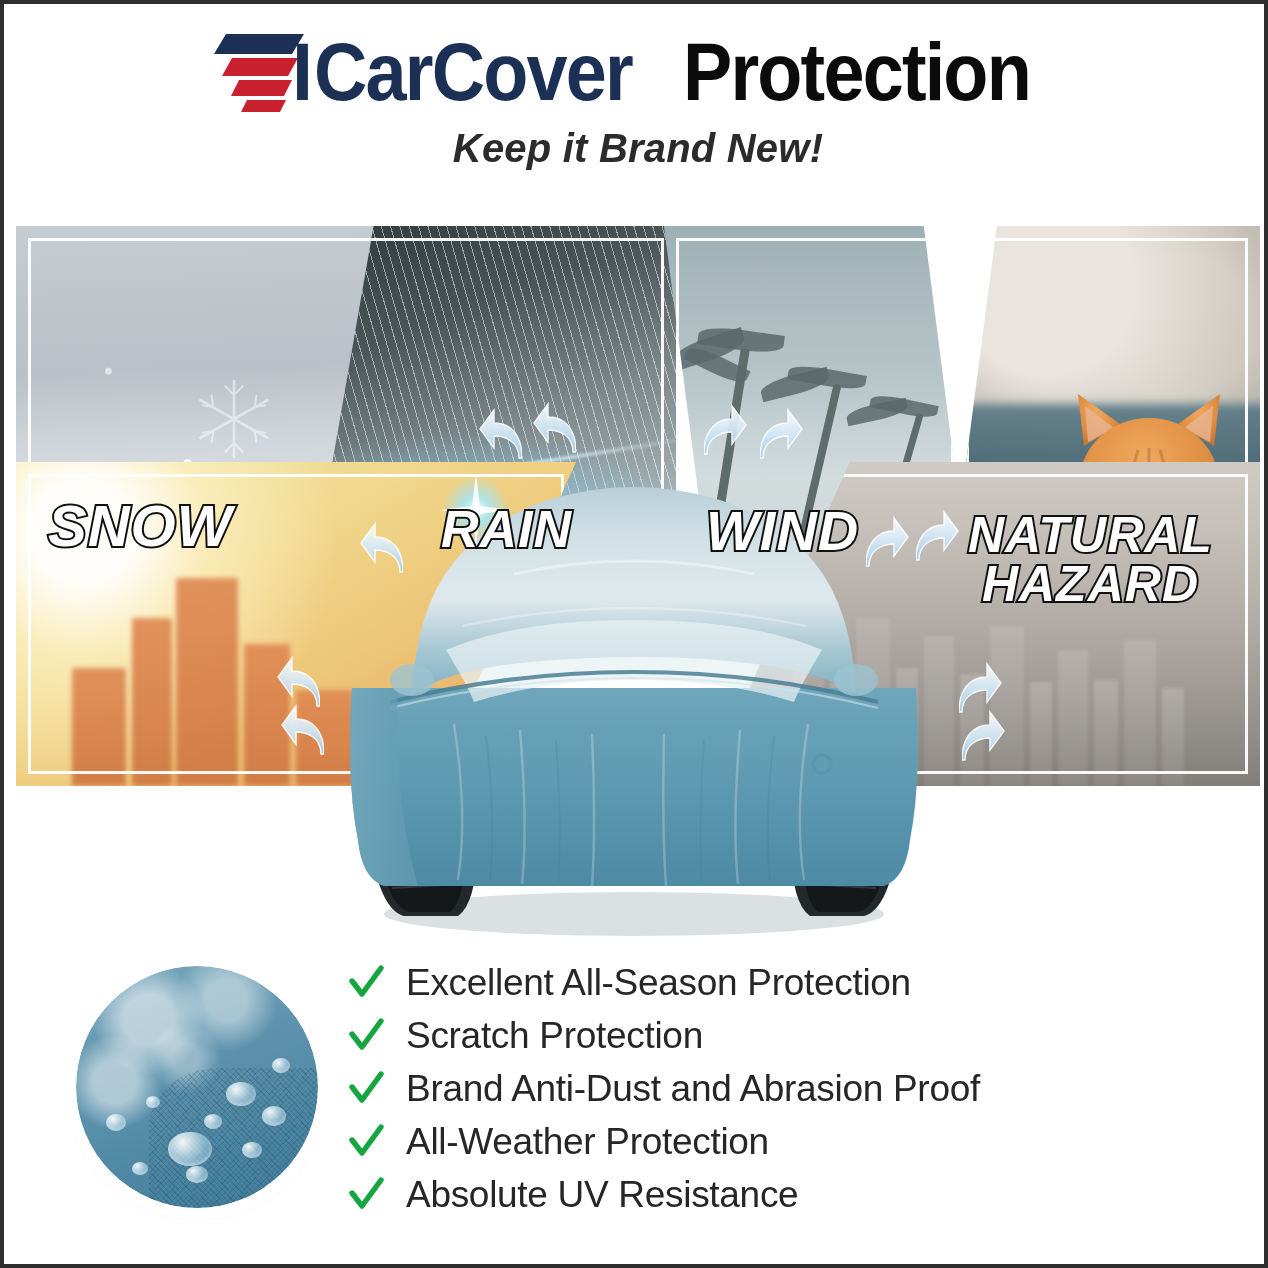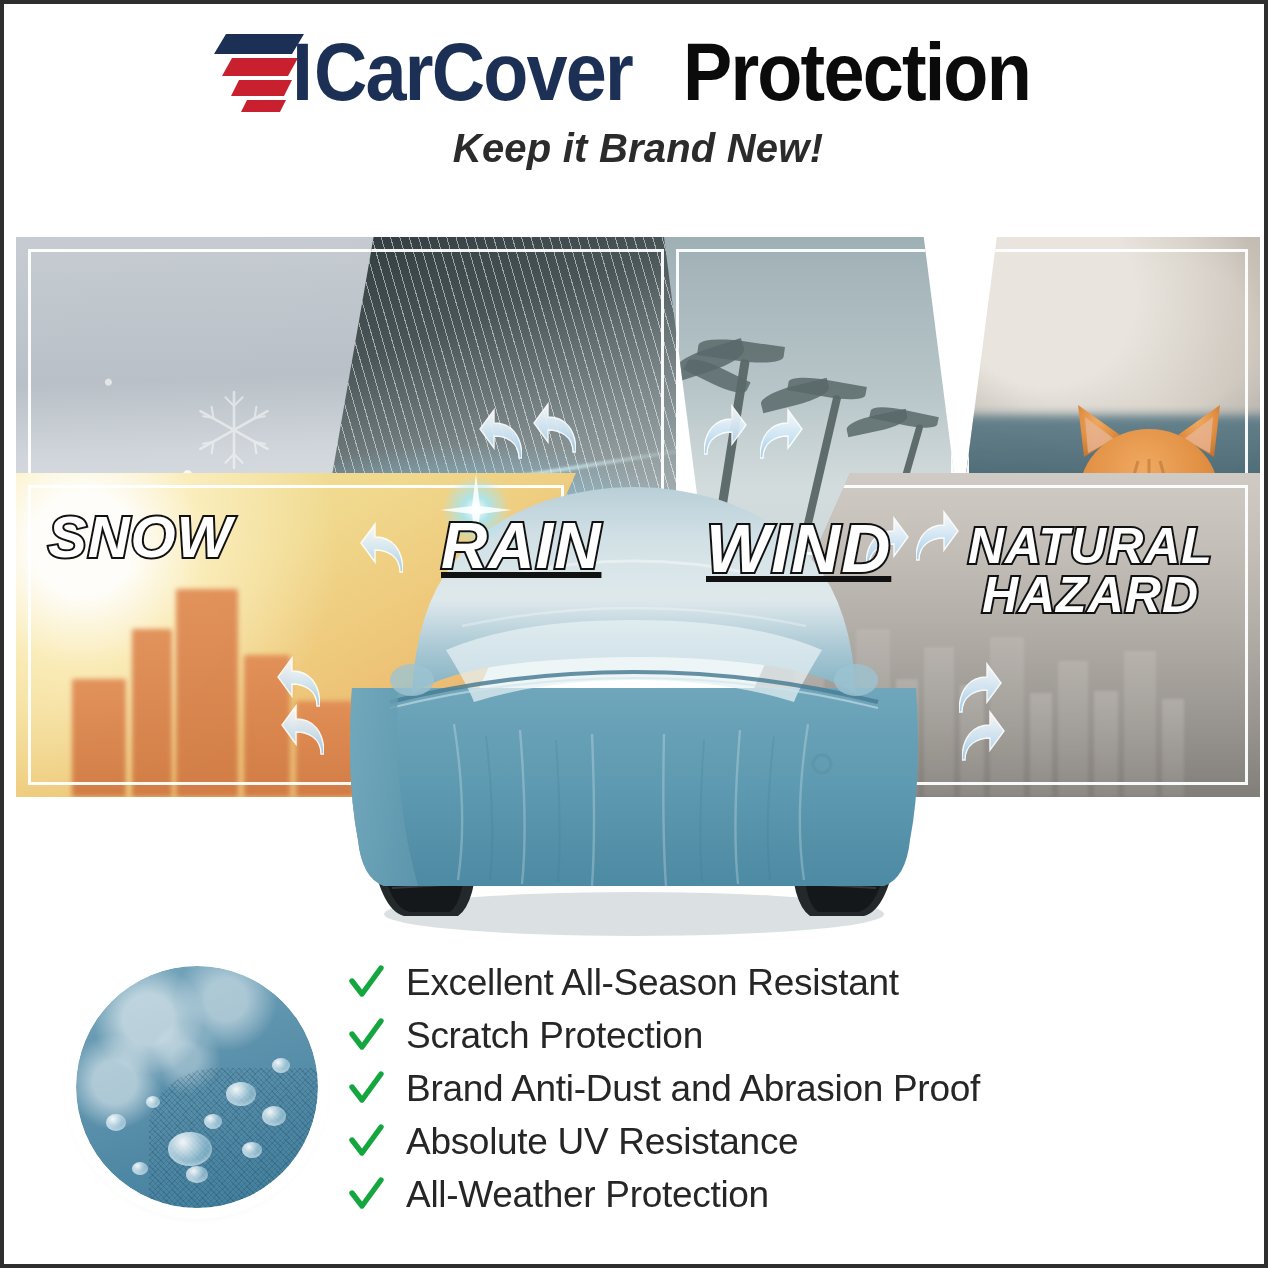--- a/index.html
+++ b/index.html
@@ -24,21 +24,21 @@
   .brand-rest{font-size:82px;font-weight:bold;color:#1b3054;line-height:84px;
               letter-spacing:-2px;transform:scaleX(.9);transform-origin:left center;}
   .brand-protect{font-size:82px;font-weight:bold;color:#0b0b0b;line-height:84px;
                  letter-spacing:-2px;transform:scaleX(.9);transform-origin:left center;
                  margin-left:16px;}
   #tagline{font-size:40px;font-style:italic;font-weight:bold;color:#2b2b2b;
            margin-top:8px;letter-spacing:.2px;}
 
   
   #collage{position:absolute;left:12px;top:222px;width:1244px;height:560px;
-           background:#fff;overflow:hidden;margin-top:11px;}
+           background:#fff;overflow:hidden;}
   .panel{position:absolute;overflow:hidden;}
   .panel .bg{position:absolute;inset:0;}
   .panel .inner-outline{position:absolute;inset:0;pointer-events:none;}
 
   
   #p-snow{left:0;top:0;width:660px;height:330px;
           clip-path:polygon(0 0,100% 0,72% 100%,0 100%);}
   #p-snow .bg{background:
       radial-gradient(circle at 26% 72%,rgba(255,255,255,.85) 0 4px,transparent 5px),
       radial-gradient(circle at 55% 30%,rgba(255,255,255,.7) 0 3px,transparent 4px),
@@ -108,22 +108,22 @@
 
   
   .inner-outline::before{content:"";position:absolute;inset:12px;
       border:3px solid rgba(255,255,255,.95);}
 
   
   .plabel{position:absolute;z-index:7;font-weight:bold;font-style:italic;
           color:#fff;letter-spacing:1px;line-height:.98;
           -webkit-text-stroke:4px #111;paint-order:stroke fill;white-space:pre-line;}
   #l-snow{left:32px;top:272px;font-size:58px;}
-  #l-rain{left:425px;top:278px;font-size:64px;text-decoration:underline;}
-  #l-wind{left:690px;top:278px;font-size:68px;text-decoration:underline;}
+  #l-rain{left:425px;top:278px;font-size:52px;}
+  #l-wind{left:690px;top:278px;font-size:56px;}
   #l-nat {left:952px;top:285px;font-size:50px;text-align:center;}
 
   
   .arrow{position:absolute;z-index:6;width:44px;height:52px;opacity:.92;}
 
   
   #car{position:absolute;left:330px;top:440px;width:600px;height:500px;z-index:5;}
 
   
   #bullets{position:absolute;left:344px;top:952px;width:800px;z-index:8;}
@@ -430,45 +430,45 @@
 
     <circle cx="142" cy="66" r="34" fill="url(#sparkle)"></circle>
     <path d="M142 30 L146 62 L178 66 L146 70 L142 102 L138 70 L106 66 L138 62 Z" fill="#ffffff" opacity=".85"></path>
   </svg>
 
   <div id="bullets">
     <div class="bul">
       <svg class="tick" viewBox="0 0 36 36">
         <path d="M4 16 L14 29 L33 3" fill="none" stroke="#16a63f" stroke-width="5.4" stroke-linecap="round" stroke-linejoin="round"></path>
       </svg>
-      <span class="btxt">Excellent All-Season Resistant</span>
+      <span class="btxt">Excellent All-Season Protection</span>
     </div>
     <div class="bul">
       <svg class="tick" viewBox="0 0 36 36">
         <path d="M4 16 L14 29 L33 3" fill="none" stroke="#16a63f" stroke-width="5.4" stroke-linecap="round" stroke-linejoin="round"></path>
       </svg>
       <span class="btxt">Scratch Protection</span>
     </div>
     <div class="bul">
       <svg class="tick" viewBox="0 0 36 36">
         <path d="M4 16 L14 29 L33 3" fill="none" stroke="#16a63f" stroke-width="5.4" stroke-linecap="round" stroke-linejoin="round"></path>
       </svg>
       <span class="btxt">Brand Anti-Dust and Abrasion Proof</span>
     </div>
     <div class="bul">
       <svg class="tick" viewBox="0 0 36 36">
         <path d="M4 16 L14 29 L33 3" fill="none" stroke="#16a63f" stroke-width="5.4" stroke-linecap="round" stroke-linejoin="round"></path>
       </svg>
-      <span class="btxt">Absolute UV Resistance</span>
+      <span class="btxt">All-Weather Protection</span>
     </div>
     <div class="bul">
       <svg class="tick" viewBox="0 0 36 36">
         <path d="M4 16 L14 29 L33 3" fill="none" stroke="#16a63f" stroke-width="5.4" stroke-linecap="round" stroke-linejoin="round"></path>
       </svg>
-      <span class="btxt">All-Weather Protection</span>
+      <span class="btxt">Absolute UV Resistance</span>
     </div>
   </div>
 
   <div id="bead">
     <div class="fabric"></div>
     <div class="weave"></div>
     <div class="drop" style="left:92px;top:166px;width:44px;height:34px;"></div>
     <div class="drop" style="left:150px;top:116px;width:30px;height:24px;"></div>
     <div class="drop" style="left:186px;top:140px;width:24px;height:20px;"></div>
     <div class="drop" style="left:128px;top:148px;width:18px;height:15px;"></div>

